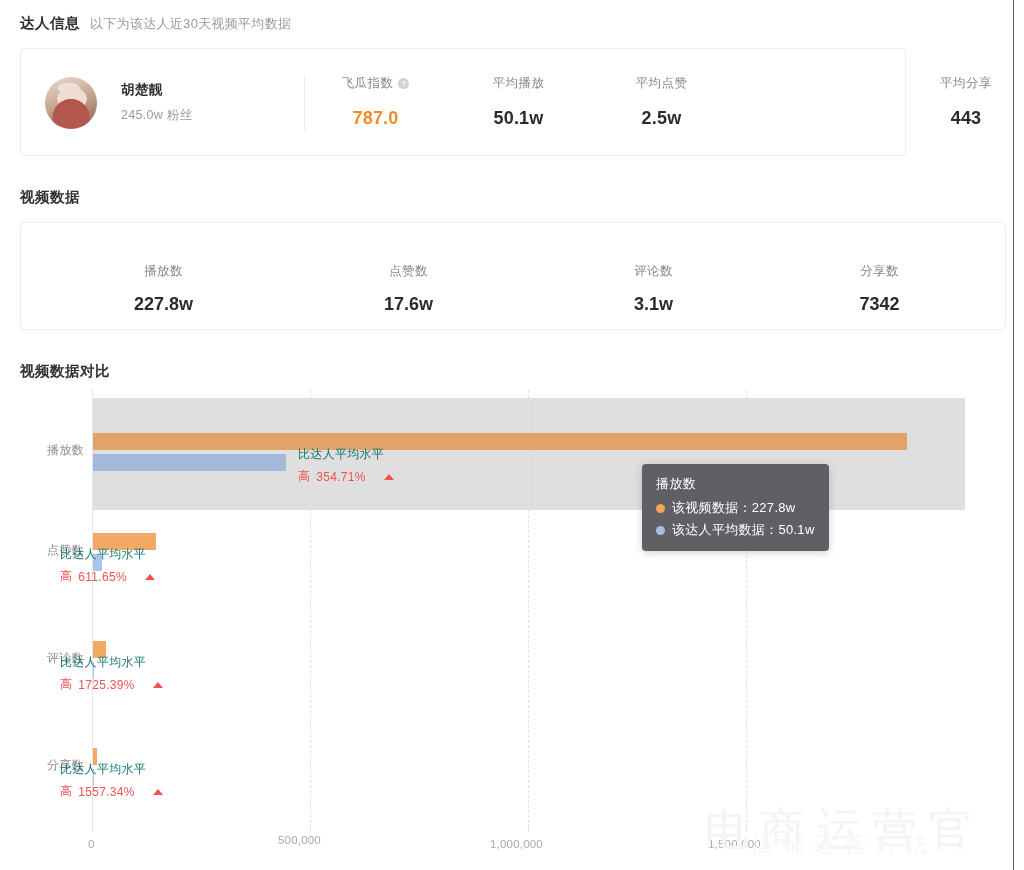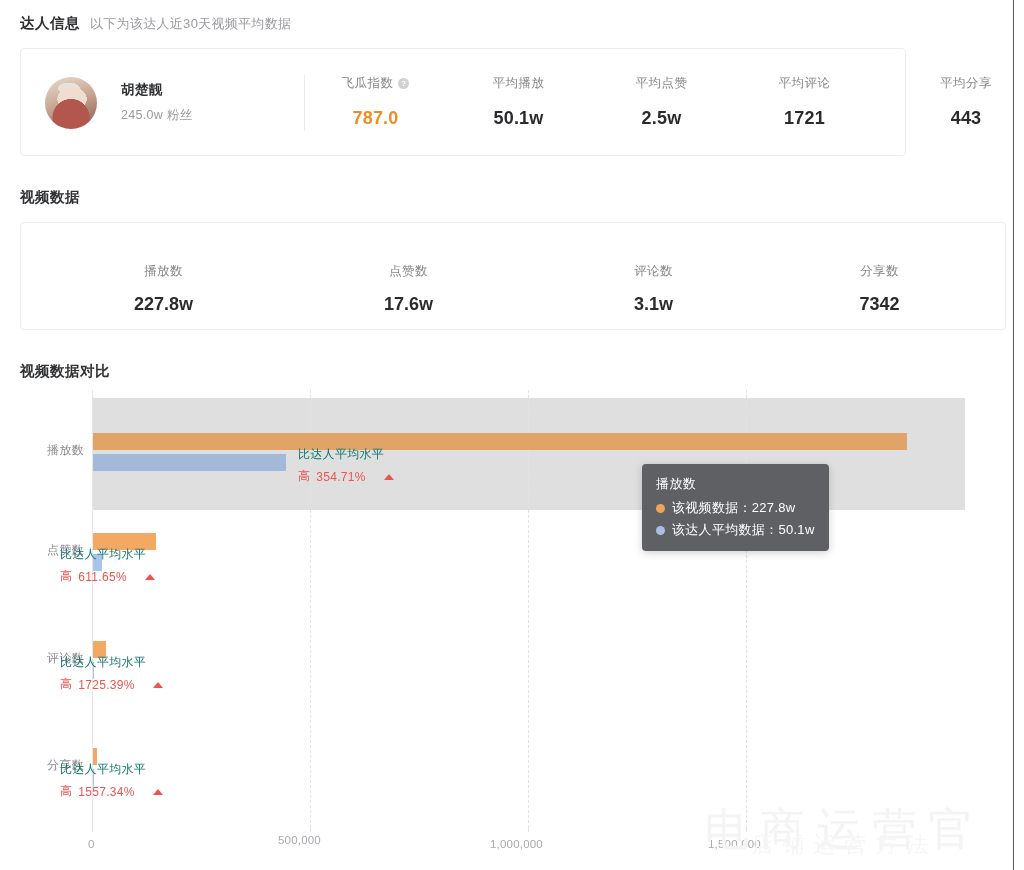--- a/index.html
+++ b/index.html
@@ -122,26 +122,20 @@
       <div class="m-value">50.1w</div>
     </div>
 
     <div class="metric" style="left:569px; top:26px; width:143px;">
       <div class="m-label">
         <span>平均点赞</span>
       </div>
       <div class="m-value">2.5w</div>
     </div>
 
-    <div class="metric" style="left:712px; top:26px; width:143px;">
-      <div class="m-label">
-        <span>平均评论</span>
-      </div>
-      <div class="m-value">1721</div>
-    </div>
 
     <div class="metric" style="left:881px; top:26px; width:128px;">
       <div class="m-label">
         <span>平均分享</span>
       </div>
       <div class="m-value">443</div>
     </div>
   </div>
 
   <div class="sec-title" style="left:20px; top:188px;">

